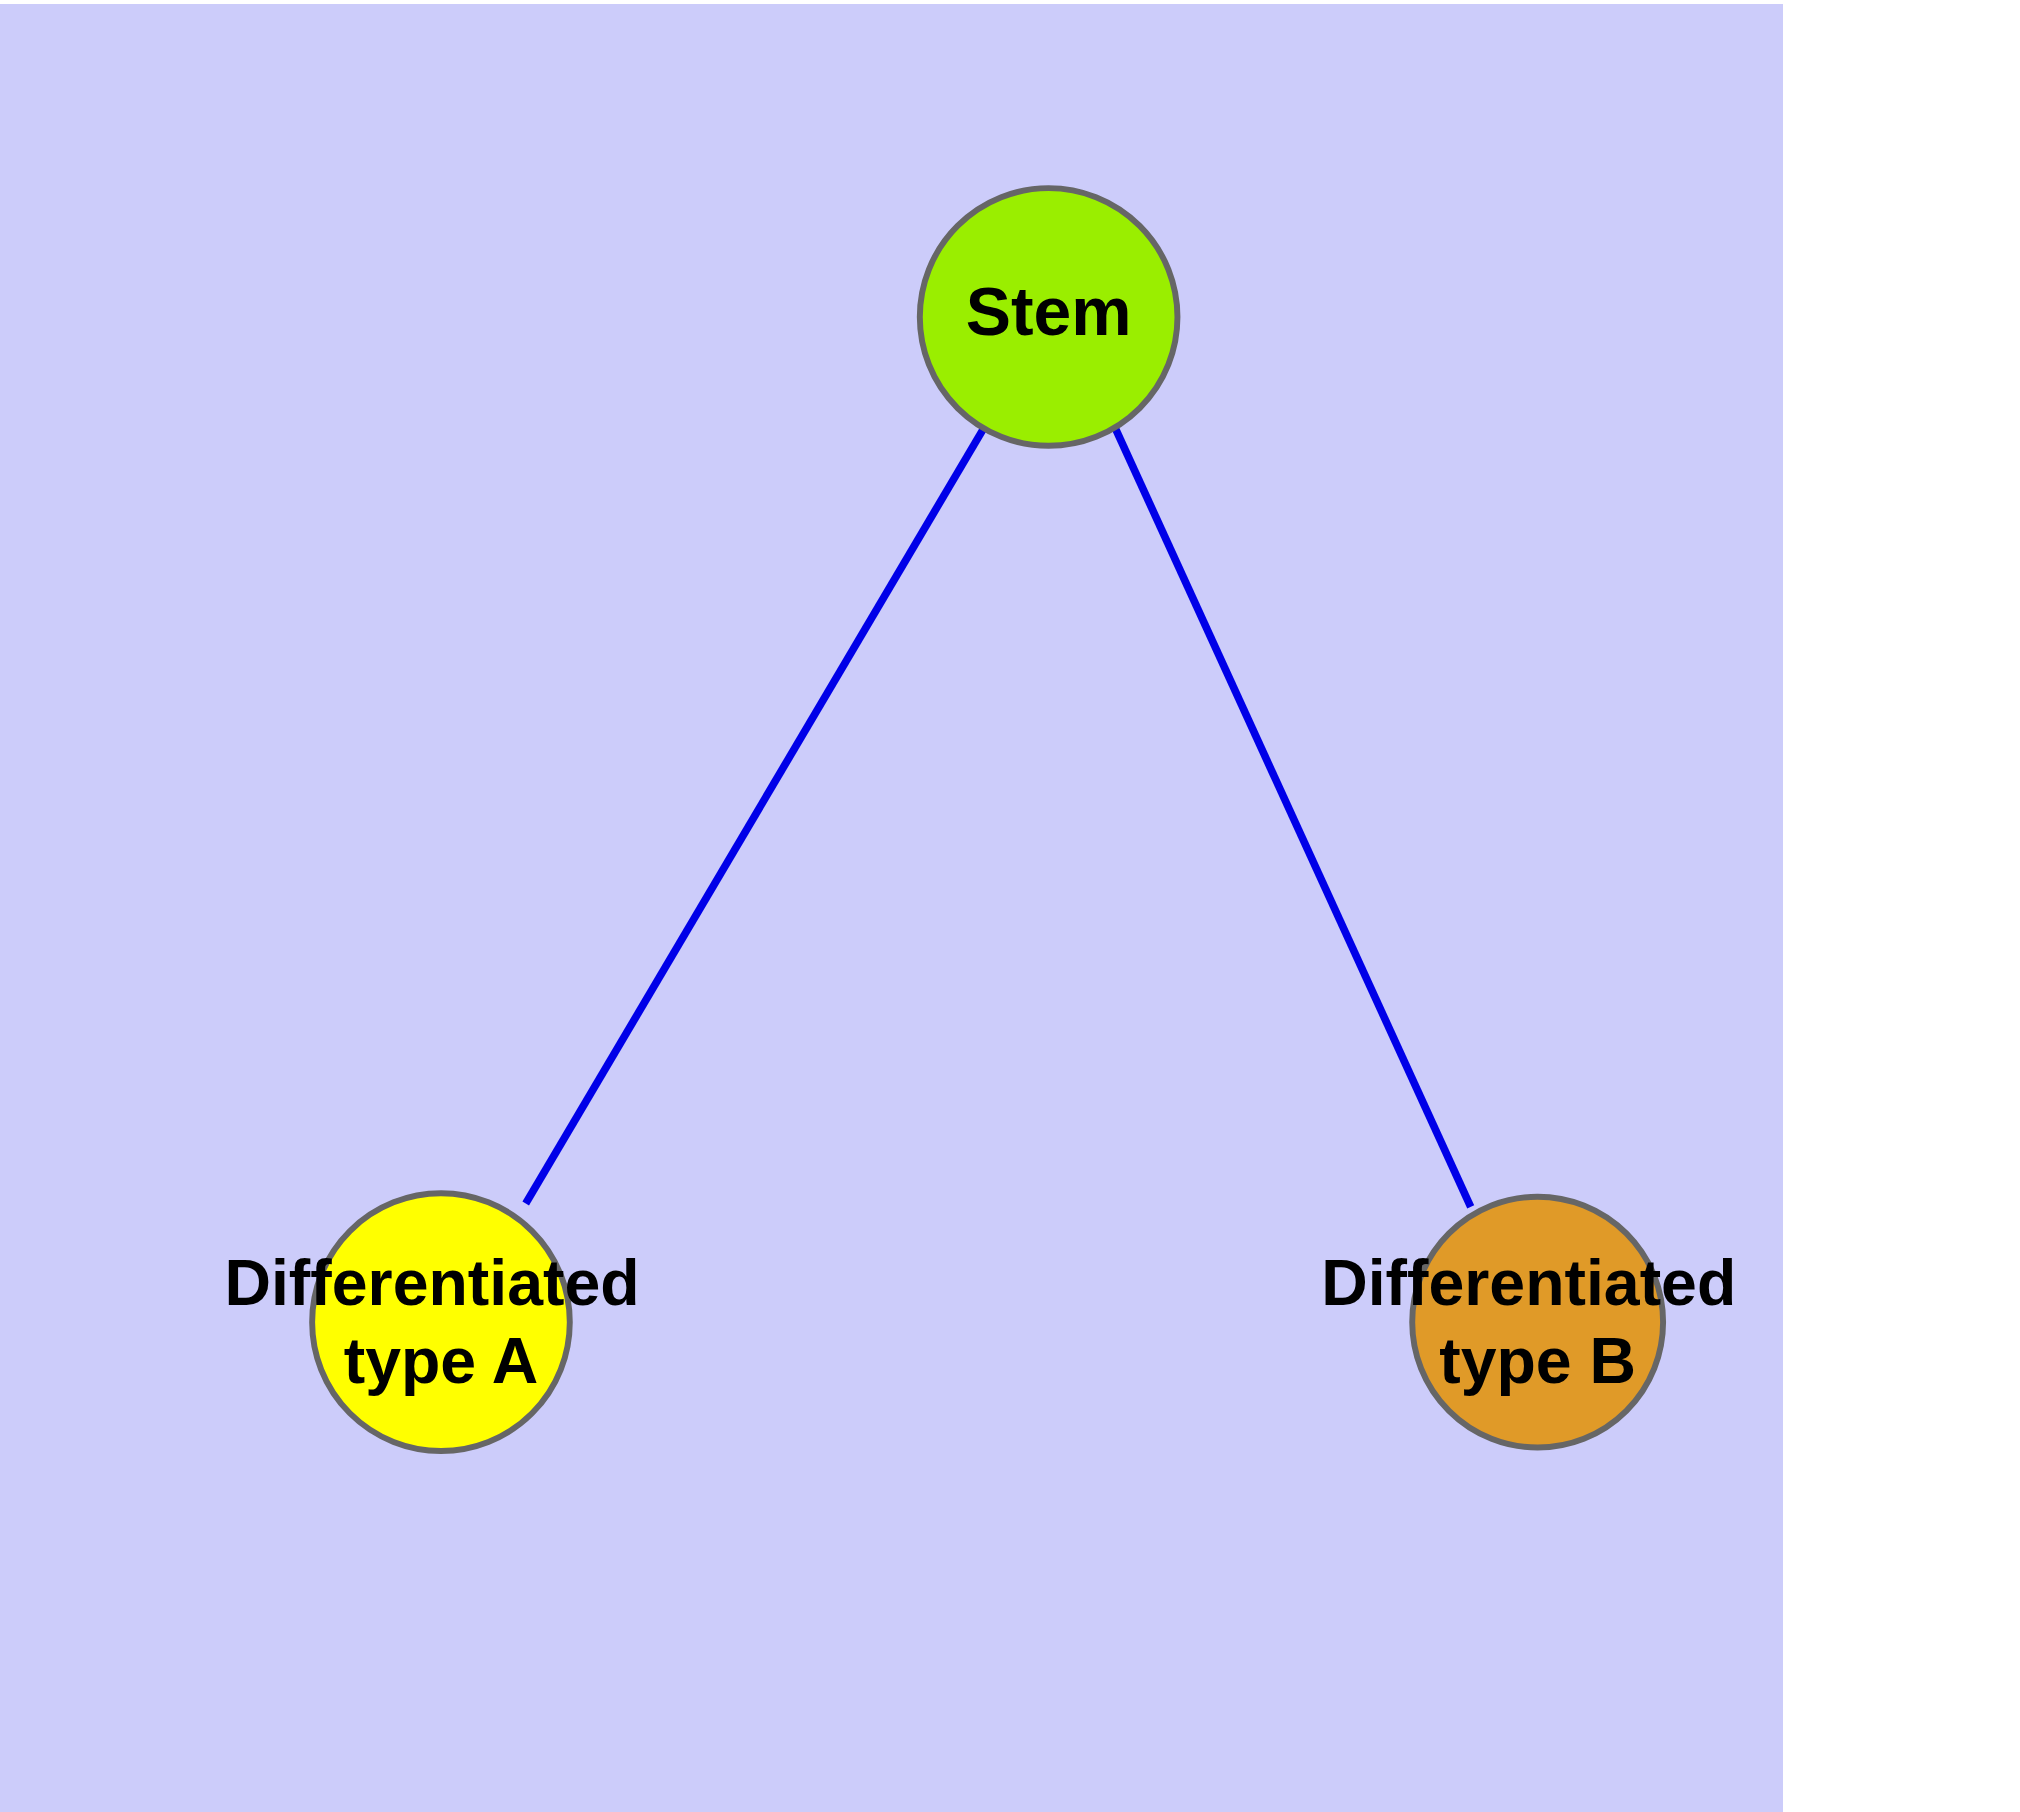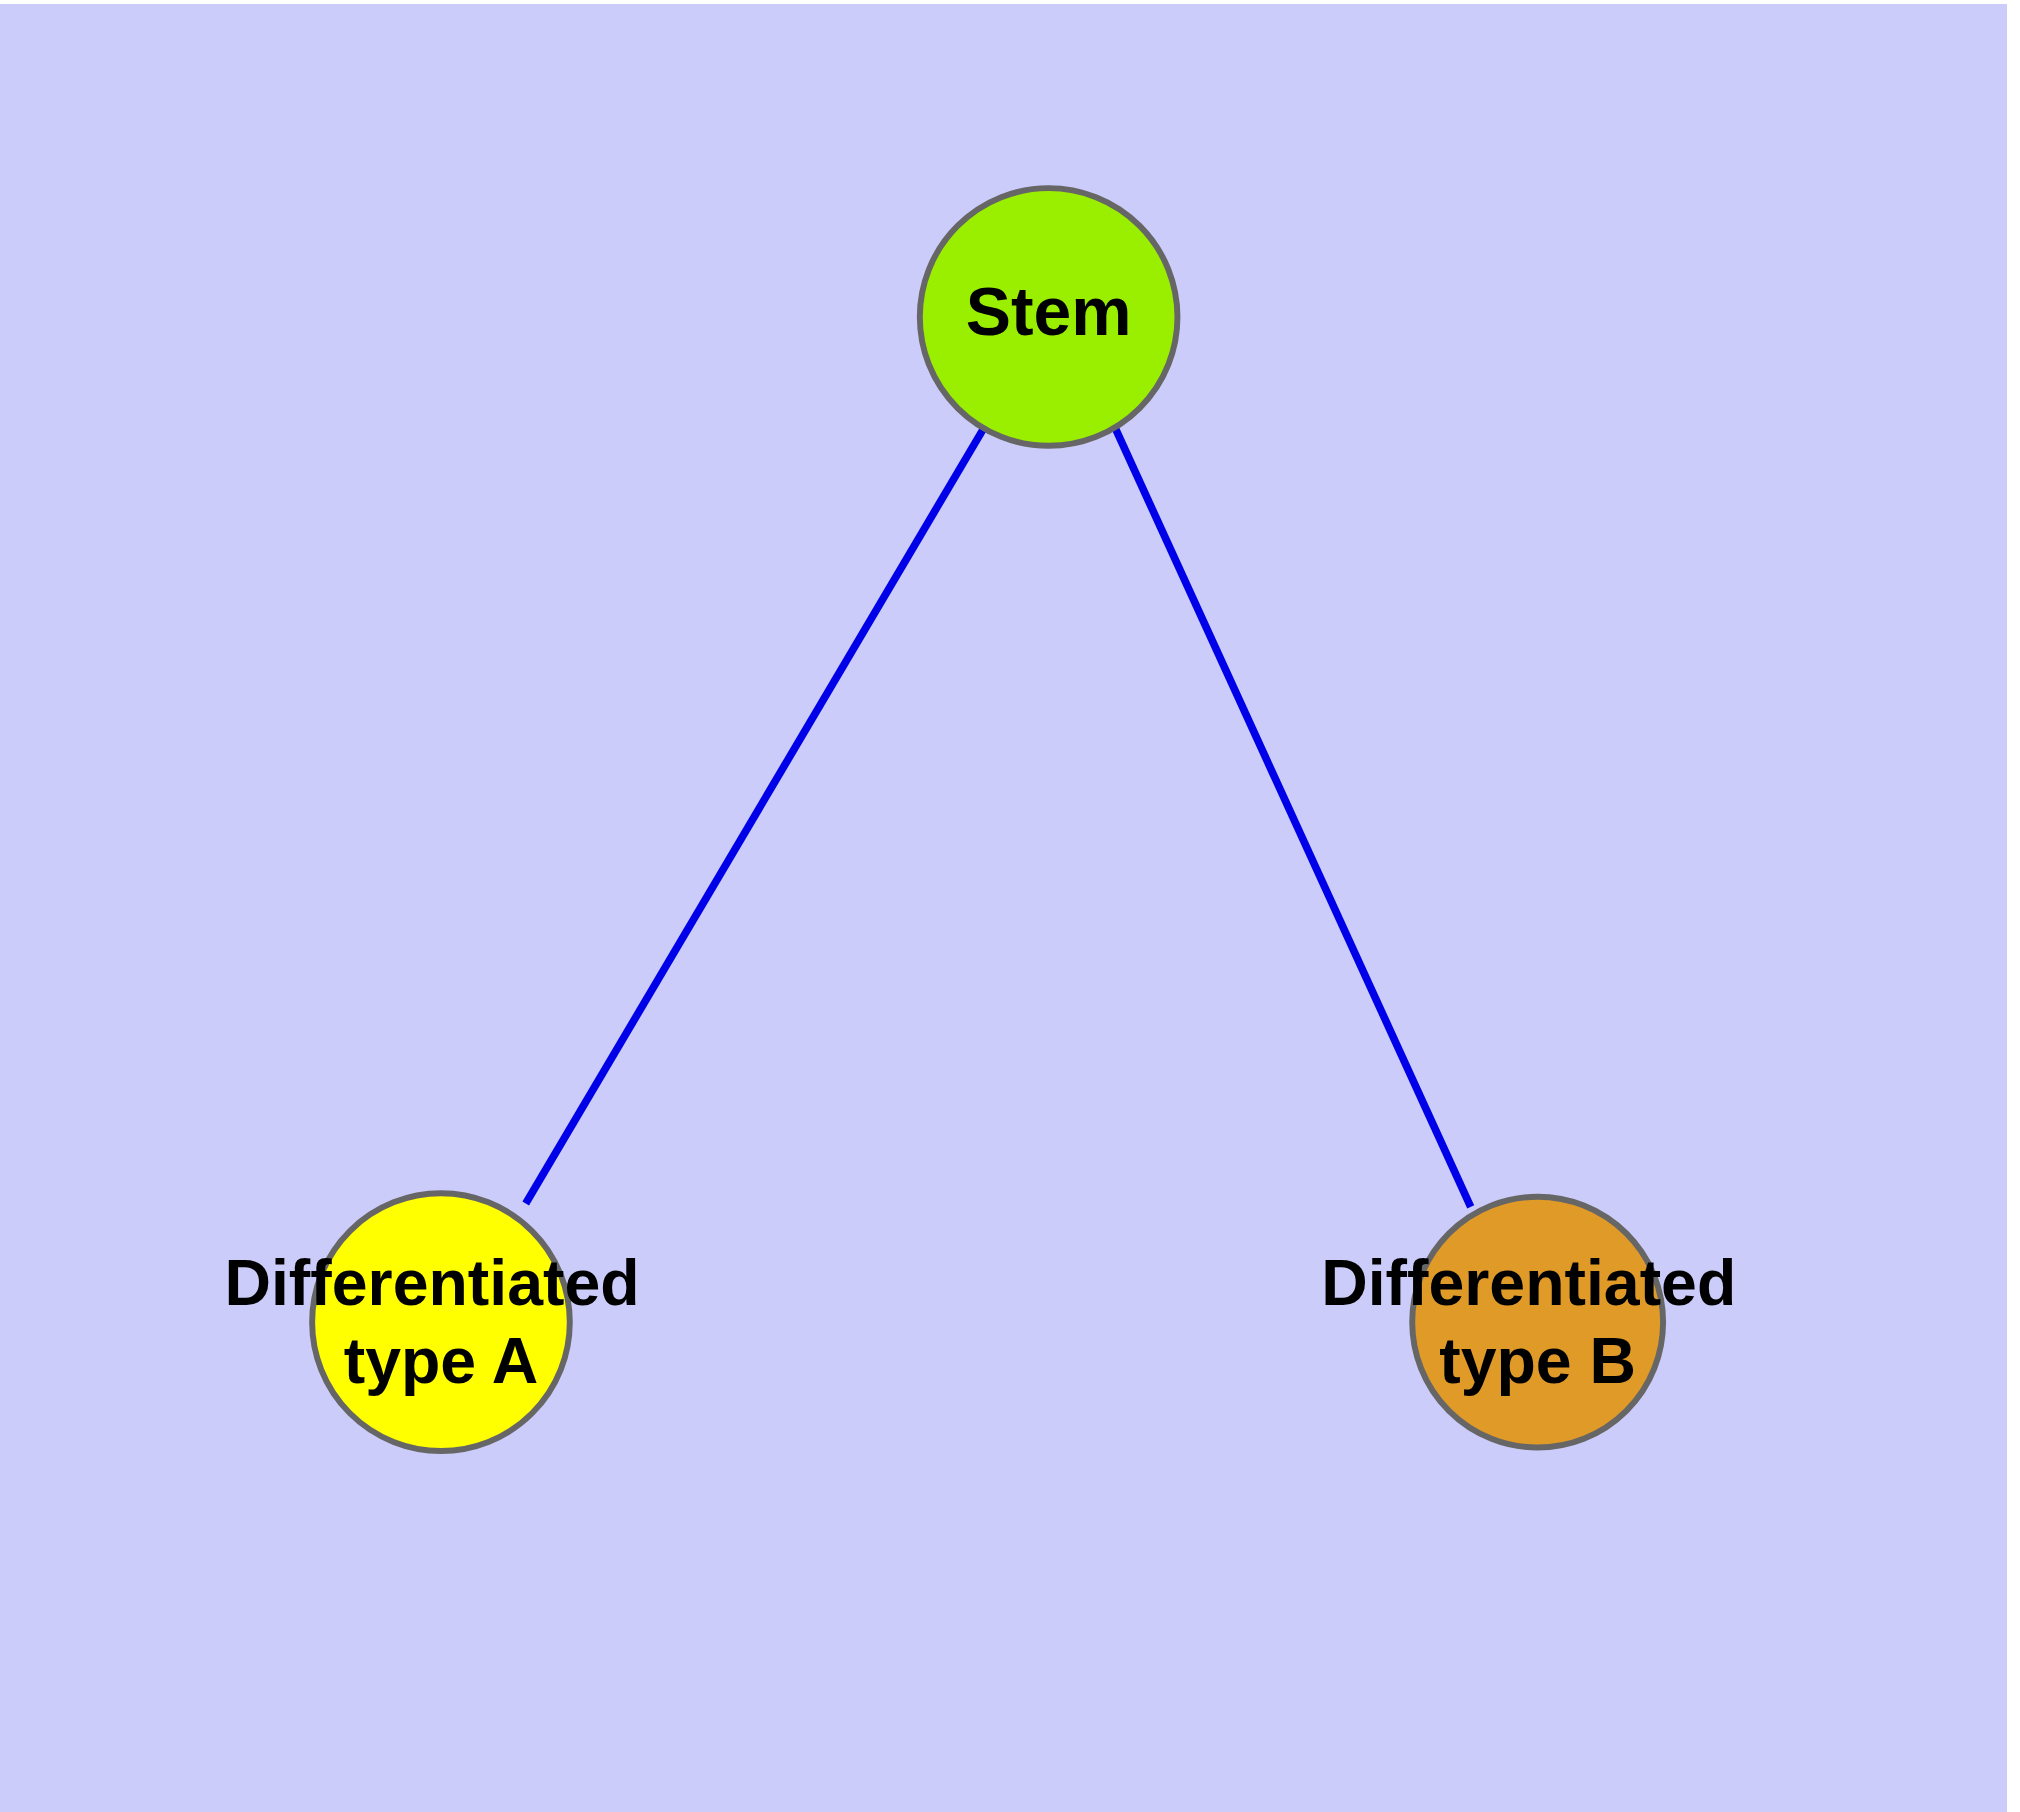--- a/index.html
+++ b/index.html
@@ -2,21 +2,21 @@
 <html style="font-size:13.6px"><head>
 <meta charset="utf-8">
 <style>
   html, body {
     margin: 0;
     padding: 0;
     background: #ffffff;
   }
   #canvas {
     position: relative;
-    width: 2007px;
+    width: 1783px;
     height: 1812px;
     background: #ffffff;
     overflow: hidden;
     font-family: "Liberation Sans", sans-serif;
   }
   #plot-bg {
     position: absolute;
     left: 0;
     top: 4.2px;
     width: 2021px;

